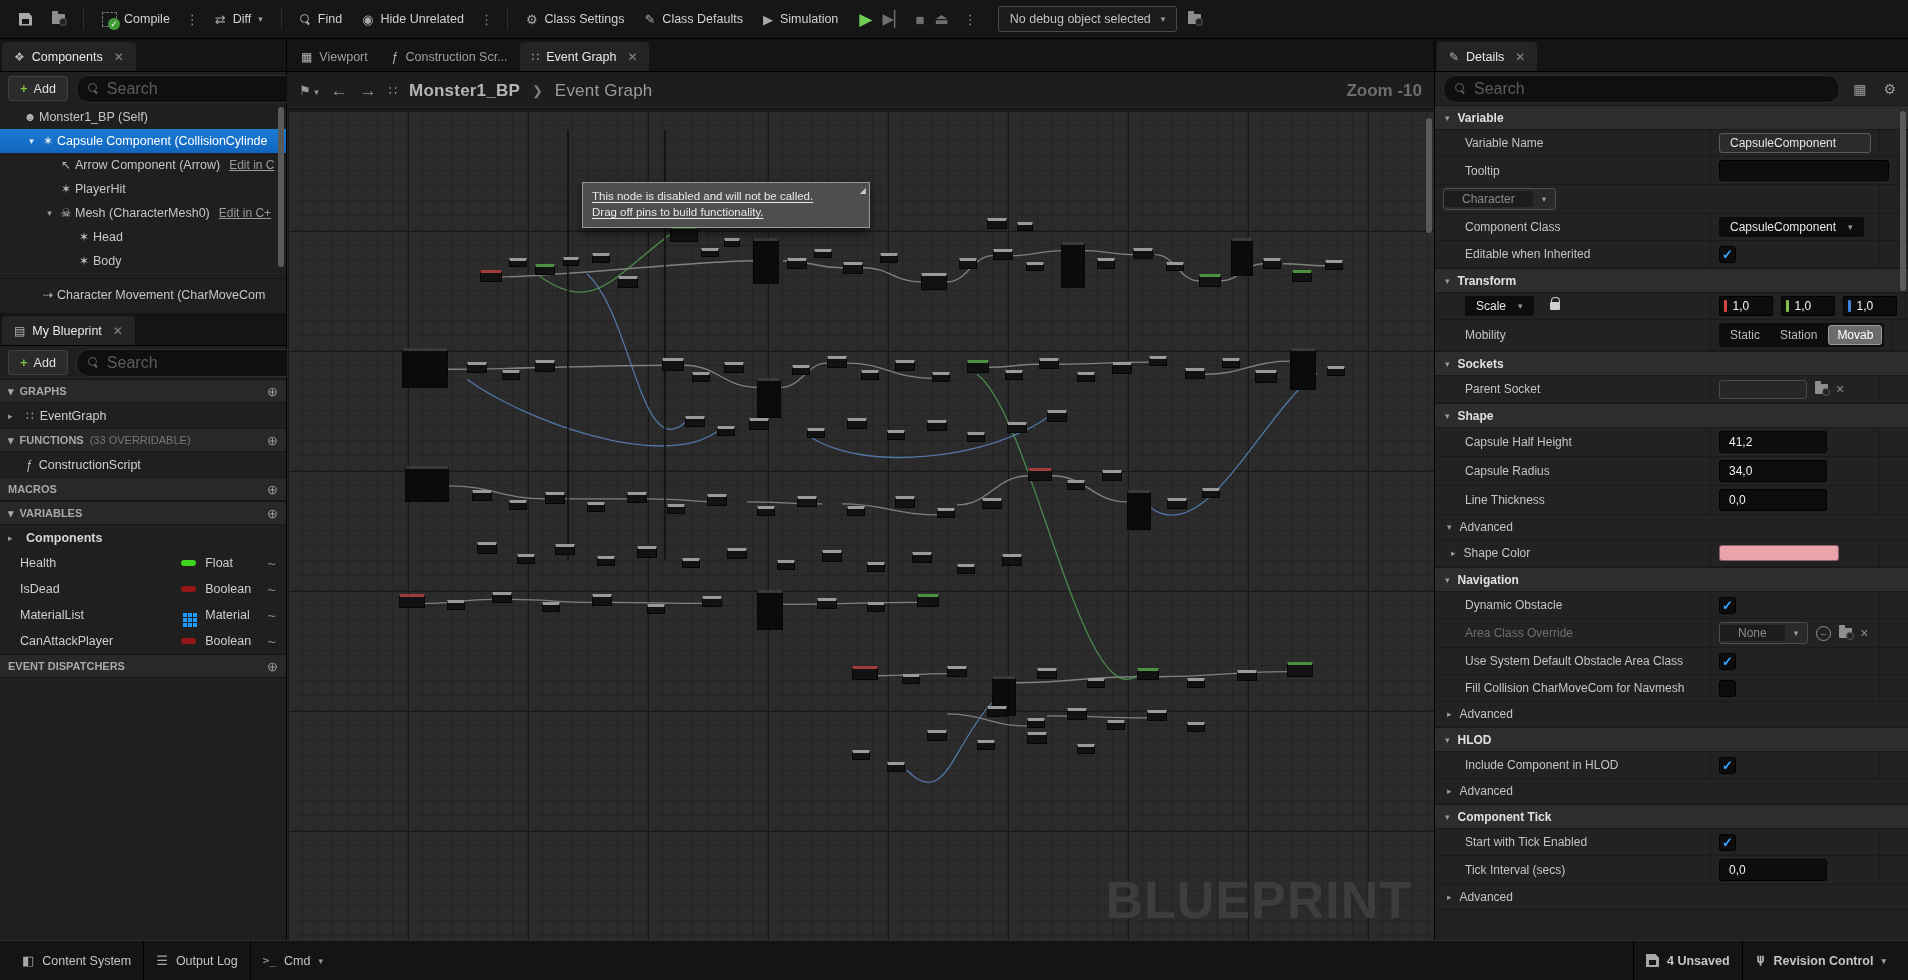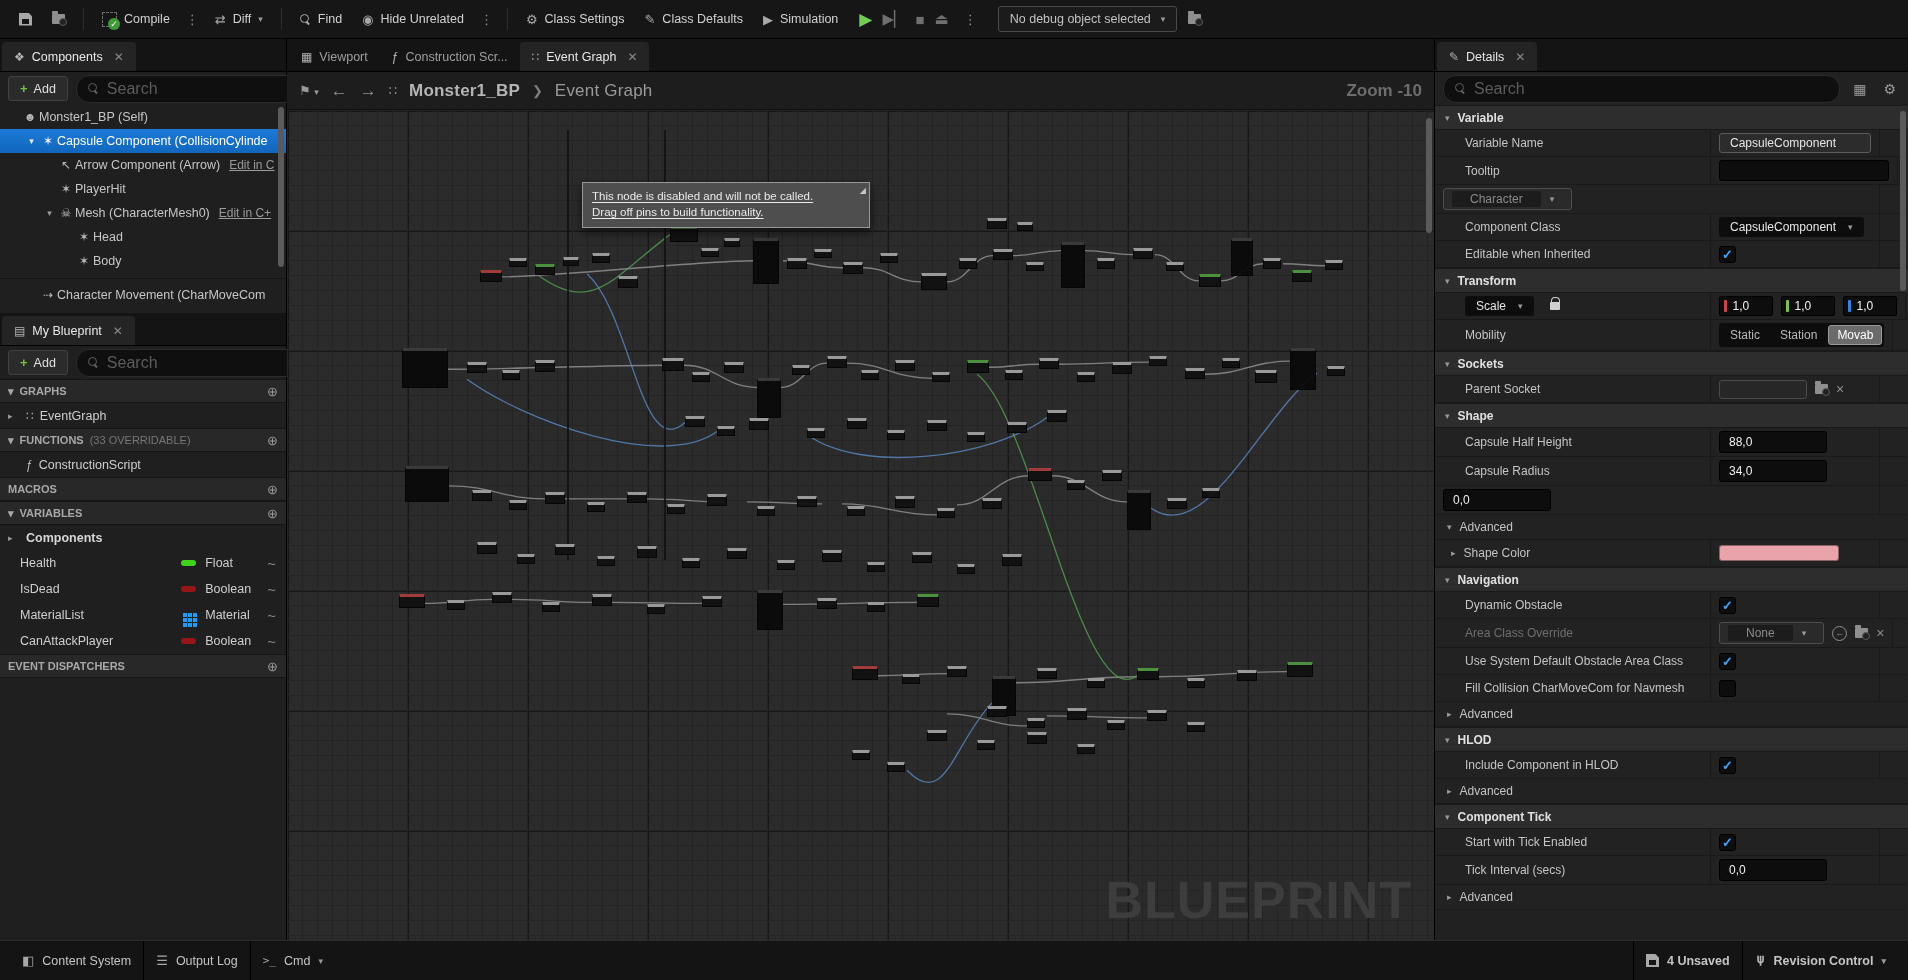--- a/index.html
+++ b/index.html
@@ -123,21 +123,21 @@
   .d-end { flex:0 0 28px; }
   .d-subheader { min-height:25px; display:flex; align-items:center; gap:8px; padding-left:12px;
     background:#222; border-bottom:1px solid #1a1a1a; color:#c4c4c4; }
   .d-subheader .exp { color:#9a9a9a; font-size:9px; }
   .txtbox { min-width:152px; background:#2c2c2c; border:1px solid #5b5b5b; border-radius:3px;
     padding:2px 10px; color:#e6e6e6; font-size:12px; }
   .darkfield { width:170px; height:21px; background:#0d0d0d; border:1px solid #010101; border-radius:3px;
     color:#e6e6e6; font-size:12px; padding:2px 9px; }
   .dd { display:flex; align-items:center; gap:12px; background:#0d0d0d; border-radius:3px;
     padding:3px 11px; color:#e6e6e6; font-size:12px; }
-  .dd-disabled { background:#2a2a2a; border:1px solid #4d4d4d; color:#8a8a8a; padding:2px 8px; gap:0; }
+  .dd-disabled { background:#2a2a2a; border:1px solid #4d4d4d; color:#8a8a8a; padding:2px 0; gap:0; }
   .dd-disabled .ddtext { background:#1c1c1c; border-radius:2px; padding:1px 18px; color:#8a8a8a; }
   .dd-disabled .caret { padding:0 9px; }
   .chk { width:17px; height:17px; background:#0d0d0d; border:1px solid #010101; border-radius:3px;
     display:flex; align-items:center; justify-content:center; color:#38a6ff; font-size:13px; font-weight:bold; }
   .numfield { width:108px; background:#0d0d0d; border:1px solid #010101; border-radius:3px;
     color:#f0f0f0; font-size:12px; padding:3px 9px; }
   .scale-field { display:flex; align-items:center; background:#0d0d0d; border:1px solid #010101; border-radius:2px;
     padding:2px 6px 2px 4px; color:#f2f2f2; width:54px; gap:6px; }
   .scale-bar { width:2.5px; height:12px; border-radius:1px; }
   .seg { display:flex; background:#0d0d0d; border-radius:3px; padding:2px; gap:2px; }
@@ -718,34 +718,37 @@
           </div>
           <div class="d-section">
             <span class="exp">▾</span>
             <span class="stitle">Shape</span>
           </div>
           <div class="d-row">
             <div class="d-label">
               <span>Capsule Half Height</span>
             </div>
             <div class="d-value">
-              <span class="numfield">88,0</span>
+              <span class="numfield">41,2</span>
             </div>
             <div class="d-end"></div>
           </div>
           <div class="d-row">
             <div class="d-label">
               <span>Capsule Radius</span>
             </div>
             <div class="d-value">
               <span class="numfield">34,0</span>
             </div>
             <div class="d-end"></div>
           </div>
           <div class="d-row">
+            <div class="d-label">
+              <span>Line Thickness</span>
+            </div>
             <div class="d-value">
               <span class="numfield">0,0</span>
             </div>
             <div class="d-end"></div>
           </div>
           <div class="d-subheader">
             <span class="exp">▾</span>
             <span>Advanced</span>
           </div>
           <div class="d-row">

